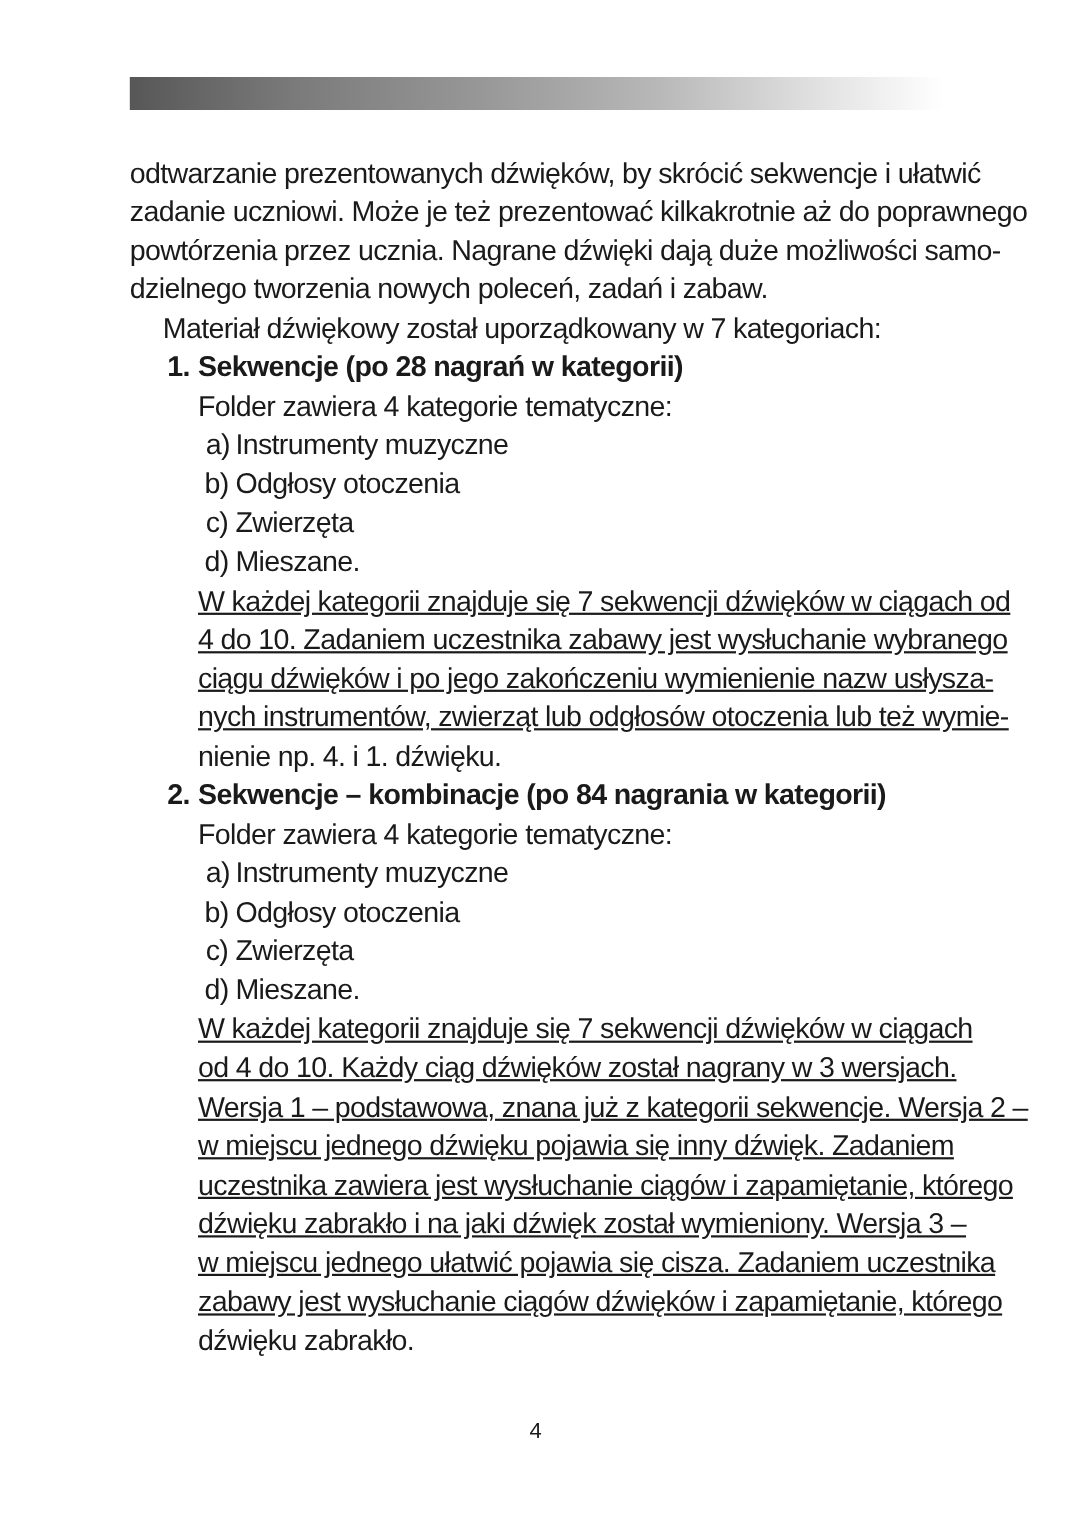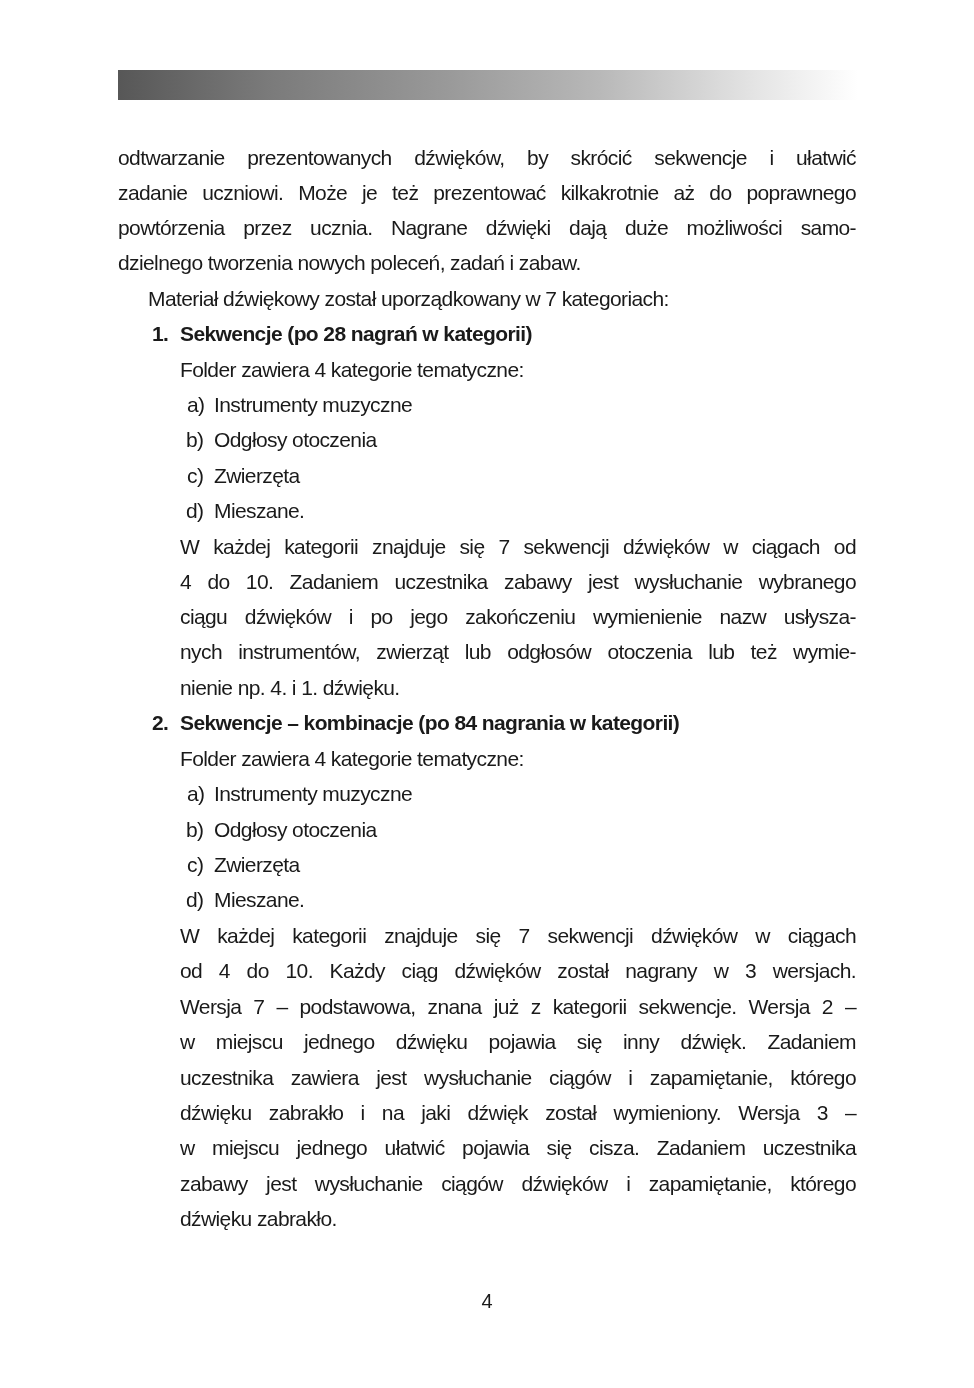--- a/index.html
+++ b/index.html
@@ -1,23 +1,23 @@
 <!DOCTYPE html>
 <html><head>
 <meta charset="utf-8">
 <style>
   html, body { margin:0; padding:0; background:#ffffff; }
   body { width:974px; height:1388px; position:relative; overflow:hidden;
          font-family:"Liberation Sans", sans-serif; color:#1a1a1a; }
   .header-bar { position:absolute; left:118px; top:70px; width:740px; height:30px;
     background:linear-gradient(to right, #575757 0%, #7a7a7a 20%, #9a9a9a 45%, #b8b8b8 65%, #e2e2e2 85%, #ffffff 100%); }
   .content { position:absolute; left:118px; top:140px; width:738px; }
-  .line { position:absolute; left:0; white-space:nowrap; font-size:21px; line-height:35px; height:35px; letter-spacing:-0.6px; }
+  .line { position:absolute; left:0; white-space:nowrap; font-size:26px; line-height:35px; height:35px; letter-spacing:-0.6px; }
   .justify { width:738px; text-align:justify; text-align-last:justify; }
-  .justify-in { width:676px; text-align:justify; text-align-last:justify; }
+  .justify-in { width:676px; text-align:justify; text-align-last:justify;text-decoration:underline; }
   .bold { font-weight:bold; }
   .page-number { position:absolute; left:0; width:974px; top:1290px; text-align:center; font-size:20px; }
 </style>
 </head>
 <body>
 
 <div class="header-bar"></div>
 
 <div class="content">
 
@@ -57,21 +57,21 @@
     <div class="line" style="top:636px; left:96px">Instrumenty muzyczne</div>
     <div class="line" style="top:672px; left:68px">b)</div>
     <div class="line" style="top:672px; left:96px">Odgłosy otoczenia</div>
     <div class="line" style="top:707px; left:69px">c)</div>
     <div class="line" style="top:707px; left:96px">Zwierzęta</div>
     <div class="line" style="top:742px; left:68px">d)</div>
     <div class="line" style="top:742px; left:96px">Mieszane.</div>
 
     <div class="line justify-in" style="top:778px; left:62px">W każdej kategorii znajduje się 7 sekwencji dźwięków w ciągach</div>
     <div class="line justify-in" style="top:813px; left:62px">od 4 do 10. Każdy ciąg dźwięków został nagrany w 3 wersjach.</div>
-    <div class="line justify-in" style="top:849px; left:62px">Wersja 7 – podstawowa, znana już z kategorii sekwencje. Wersja 2 –</div>
+    <div class="line justify-in" style="top:849px; left:62px">Wersja 1 – podstawowa, znana już z kategorii sekwencje. Wersja 2 –</div>
     <div class="line justify-in" style="top:884px; left:62px">w miejscu jednego dźwięku pojawia się inny dźwięk. Zadaniem</div>
     <div class="line justify-in" style="top:920px; left:62px">uczestnika zawiera jest wysłuchanie ciągów i zapamiętanie, którego</div>
     <div class="line justify-in" style="top:955px; left:62px">dźwięku zabrakło i na jaki dźwięk został wymieniony. Wersja 3 –</div>
     <div class="line justify-in" style="top:990px; left:62px">w miejscu jednego ułatwić pojawia się cisza. Zadaniem uczestnika</div>
     <div class="line justify-in" style="top:1026px; left:62px">zabawy jest wysłuchanie ciągów dźwięków i zapamiętanie, którego</div>
     <div class="line" style="top:1061px; left:62px">dźwięku zabrakło.</div>
   </div>
 </div>
 
 <div class="page-number">4</div>

